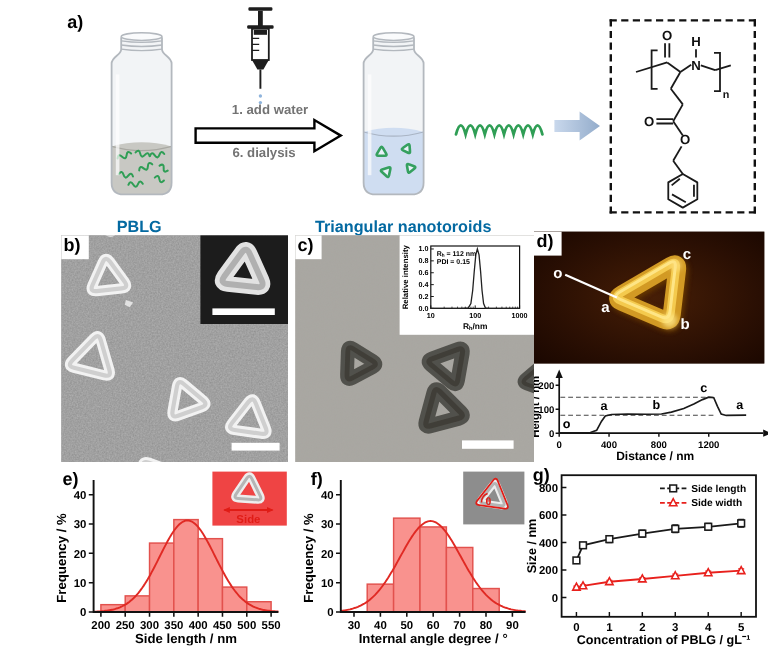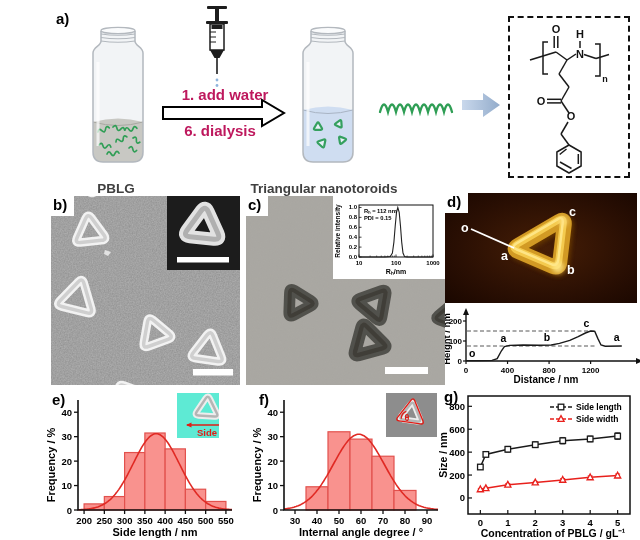--- a/index.html
+++ b/index.html
@@ -1,20 +1,20 @@
 <!DOCTYPE html>
 <html><head>
 <meta charset="utf-8">
 <style>
 *{margin:0;padding:0;box-sizing:border-box}
 html,body{width:640px;height:540px;background:#fff;font-family:"Liberation Sans",sans-serif;position:relative;overflow:hidden}
 .abs{position:absolute}
 .plabel{font-weight:bold;font-size:15px;color:#000}
-.caption{font-weight:bold;font-size:13.5px;color:#404040;text-align:center}
-.step{font-weight:bold;font-size:15px;color:#be185d;text-align:center}
+.caption{font-weight:bold;font-size:13.5px;color:#0369a1;text-align:center}
+.step{font-weight:bold;font-size:11px;color:#737373;text-align:center}
 .notch{background:#fff;font-weight:bold;font-size:15px;color:#000;padding:0 7px 3px 2px}
 .img{overflow:hidden}
 svg{display:block}
 </style>
 </head>
 <body>
 
 <div class="abs plabel" style="left:56px;top:10px">a)</div>
 
 <svg class="abs" style="left:0;top:0" width="640" height="196">
@@ -125,21 +125,21 @@
     <text x="70" y="20">H</text>
     <text x="70" y="40">N</text>
     <text x="95" y="64" font-size="9">n</text>
     <text x="31" y="87">O</text>
     <text x="61" y="102">O</text>
   </g>
 </svg>
 </div>
 
 <div class="abs caption" style="left:80px;top:181px;width:72px">PBLG</div>
-<div class="abs caption" style="left:226px;top:181px;width:196px">Triangular nanotoroids</div>
+<div class="abs caption" style="left:238px;top:181px;width:196px">Triangular nanotoroids</div>
 
 <div class="abs img" style="left:51px;top:196px;width:189px;height:189px;background:#8f8f8f">
   <svg width="189" height="189">
     <defs>
       <filter id="grainb">
           <feTurbulence type="fractalNoise" baseFrequency="0.75" numOctaves="3"></feTurbulence>
           <feColorMatrix type="matrix" values="0 0 0 0 0.8  0 0 0 0 0.8  0 0 0 0 0.8  0 0 0 0.9 0"></feColorMatrix>
         </filter>
     </defs>
     <rect width="189" height="189" filter="url(#grainb)" opacity="0.45"></rect>
@@ -364,21 +364,21 @@
     <text x="28" y="101.05555555555556" font-size="9.5" font-weight="bold" text-anchor="end" fill="#000">10</text>
     <line x1="34" y1="73.11111111111111" x2="30" y2="73.11111111111111" stroke="#111" stroke-width="1.3"></line>
     <text x="28" y="76.61111111111111" font-size="9.5" font-weight="bold" text-anchor="end" fill="#000">20</text>
     <line x1="34" y1="48.66666666666667" x2="30" y2="48.66666666666667" stroke="#111" stroke-width="1.3"></line>
     <text x="28" y="52.16666666666667" font-size="9.5" font-weight="bold" text-anchor="end" fill="#000">30</text>
     <line x1="34" y1="24.22222222222223" x2="30" y2="24.22222222222223" stroke="#111" stroke-width="1.3"></line>
     <text x="28" y="27.72222222222223" font-size="9.5" font-weight="bold" text-anchor="end" fill="#000">40</text>
     <text x="111" y="148" font-size="11" font-weight="bold" text-anchor="middle" fill="#000">Side length / nm</text>
     <text x="11" y="77" font-size="11" font-weight="bold" text-anchor="middle" fill="#000" transform="rotate(-90 11 77)">Frequency / %</text>
   </svg>
-<div class="abs img" style="left:177px;top:393px;width:42px;height:45px;background:#5eead4">
+<div class="abs img" style="left:177px;top:393px;width:62px;height:45px;background:#ef4444">
   <svg width="62" height="45">
     <g id="tri-ie">
         <g transform="translate(30,16) rotate(4)">
           <path d="M2.0,-10.5 L10.1,3.5 Q12.124,7 8.1,7.0 L-8.1,7.0 Q-12.124,7 -10.1,3.5 L-2.0,-10.5 Q0,-14 2.0,-10.5 Z" fill="none" stroke="#ededed" stroke-width="6.5" stroke-linejoin="round" opacity="1"></path>
           <path d="M2.0,-10.5 L10.1,3.5 Q12.124,7 8.1,7.0 L-8.1,7.0 Q-12.124,7 -10.1,3.5 L-2.0,-10.5 Q0,-14 2.0,-10.5 Z" fill="none" stroke="#b5b5b5" stroke-width="2.5" stroke-linejoin="round" opacity="1"></path>
         </g>
       </g>
     <line x1="10" y1="32" x2="50" y2="32" stroke="#e01c16" stroke-width="1.6"></line>
     <polygon points="9,32 14.5,29.5 14.5,34.5" fill="#e01c16"></polygon>
     <polygon points="51,32 45.5,29.5 45.5,34.5" fill="#e01c16"></polygon>

